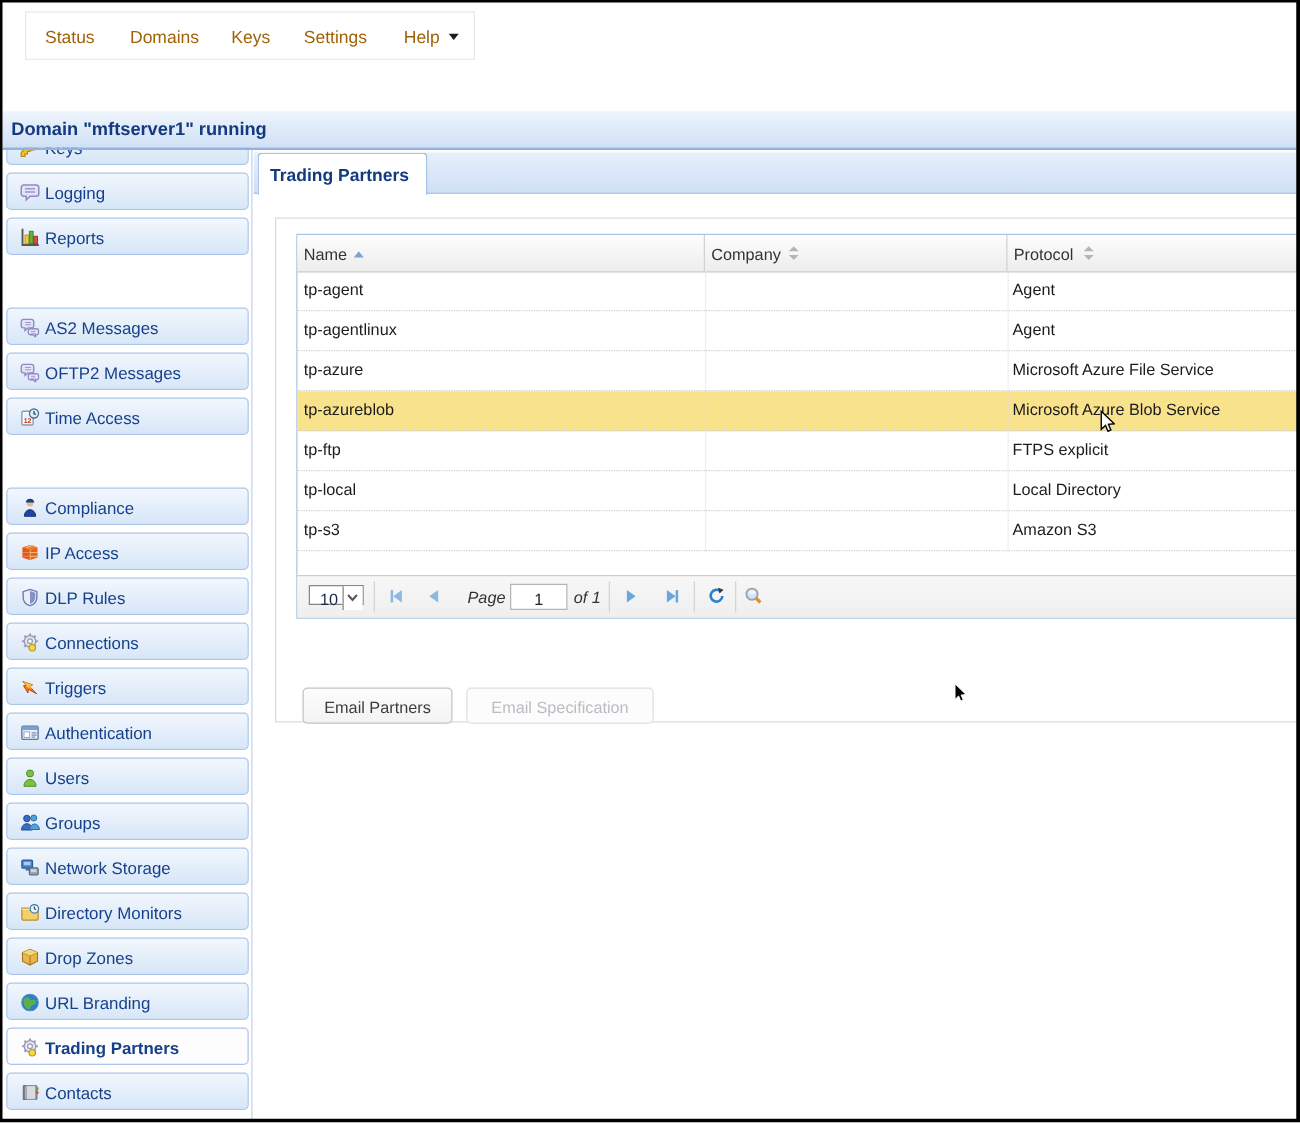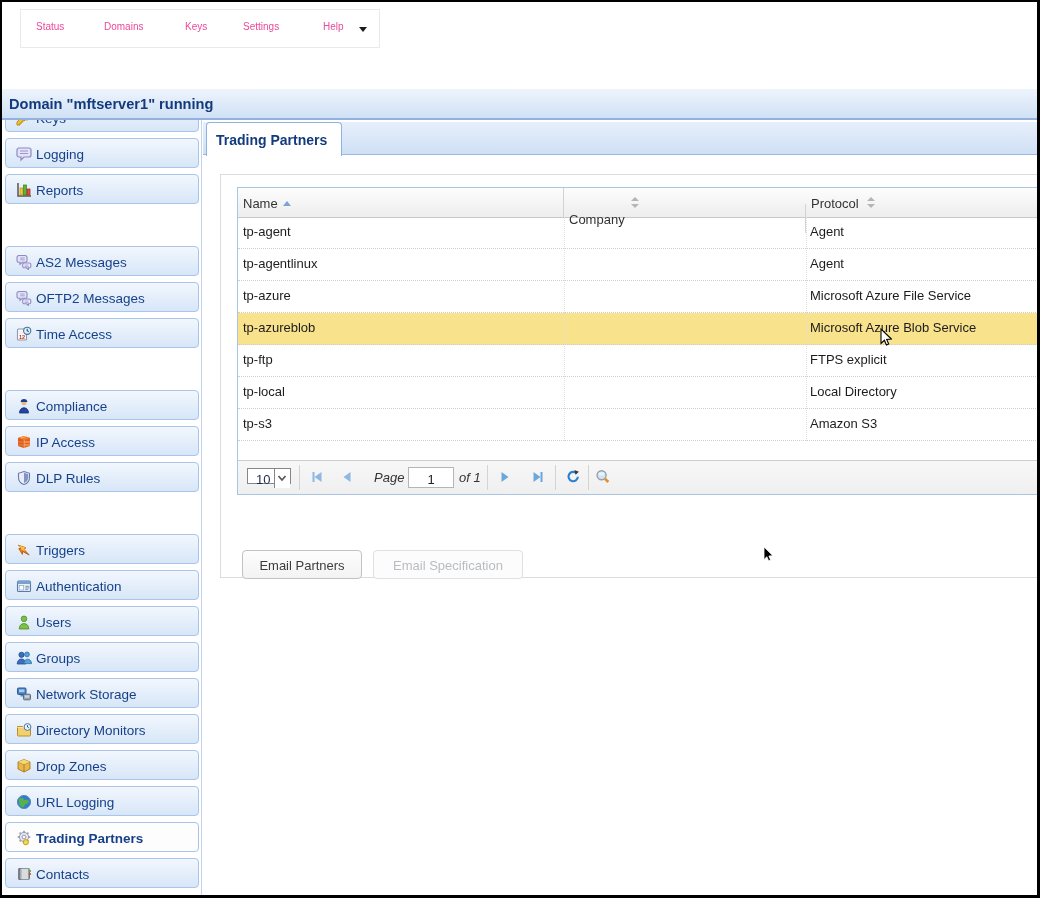--- a/index.html
+++ b/index.html
@@ -2,21 +2,21 @@
 <html><head>
 <meta charset="utf-8">
 <style>
 * { margin:0; padding:0; box-sizing:border-box; }
 html,body { width:1040px; height:898px; overflow:hidden; }
 body { font-family:"Liberation Sans",sans-serif; background:#fff; position:relative; }
 .frame { position:absolute; left:0; top:0; width:1040px; height:898px; border:2px solid #000; border-right-width:3px; border-bottom-width:3px; z-index:50; pointer-events:none; }
 
 
 #topnav { position:absolute; left:20px; top:9px; width:360px; height:39px; background:#fff; border:1px solid #e9e9e9; z-index:5; }
-#topnav span { position:absolute; top:11px; font-size:10px; color:#ec4899; }
+#topnav span { position:absolute; top:11px; font-size:14px; color:#a16207; }
 
 
 #band { position:absolute; left:2px; top:89px; width:1035px; height:31px; background:linear-gradient(#eef4fc,#d0e1f6); border-bottom:2px solid #94b2dd; z-index:20; }
 #band b { position:absolute; left:7px; top:7px; font-size:14.6px; color:#123a7d; }
 
 
 #sidebar { position:absolute; left:2px; top:120px; width:200px; height:775px; background:#fff; border-right:1px solid #c5d4ec; z-index:10; }
 .sbtn { position:absolute; left:3px; width:194px; height:30px; border:1px solid #a9c5ea; border-radius:4px; background:linear-gradient(#f2f7fd,#d7e6f8); }
 .sbtn .ic { position:absolute; left:10px; top:7px; width:16px; height:16px; }
 .sbtn .tx { position:absolute; left:30px; top:8px; font-size:13.5px; color:#16418a; white-space:nowrap; }
@@ -134,104 +134,122 @@
       </svg>
       <span class="tx">Compliance</span>
     </div>
     <div class="sbtn" style="top:342px">
       <svg class="ic" viewBox="0 0 16 16">
         <path d="M8 1.5l5.5 1.8v4.2c0 3.6-2.4 6.1-5.5 7-3.1-.9-5.5-3.4-5.5-7V3.3z" fill="#e9edf8" stroke="#6a7ab0" stroke-width="1.1"></path>
         <path d="M8 2.8l4.2 1.4v3.3c0 2.7-1.8 4.7-4.2 5.5z" fill="#8292c4"></path>
       </svg>
       <span class="tx">DLP Rules</span>
     </div>
-    <div class="sbtn" style="top:414px">
-      <svg class="ic" viewBox="0 0 16 16">
-        <path d="M2.2 3.2L10 5.8 7.6 7l5.6 6-6.6-3.6-.2 3L2.8 6.6 5 6.2z" fill="#ef8018" stroke="#b84a08" stroke-width=".8"></path>
-        <path d="M2.2 3.2L10 5.8 7.6 7l2 2.2-4.4-1.8L5 6.2z" fill="#fbc23c"></path>
-      </svg>
-      <span class="tx">Triggers</span>
-    </div>
-    <div class="sbtn" style="top:450px">
-      <svg class="ic" viewBox="0 0 16 16">
-        <rect x="1.5" y="3" width="13" height="10.5" rx="1" fill="#e9f0fa" stroke="#5a7aaa" stroke-width="1.1"></rect>
-        <rect x="1.5" y="3" width="13" height="3" fill="#7aa0d0"></rect>
-        <rect x="3.2" y="7.5" width="4.5" height="4.5" fill="#fff" stroke="#8aa0c0" stroke-width=".7"></rect>
-        <path d="M9.3 8.3h4M9.3 10h4M9.3 11.7h2.8" stroke="#7890b0" stroke-width="1"></path>
-      </svg>
-      <span class="tx">Authentication</span>
-    </div>
-    <div class="sbtn" style="top:486px">
-      <svg class="ic" viewBox="0 0 16 16">
-        <circle cx="8" cy="4.8" r="2.8" fill="#7cc144" stroke="#4e8c22" stroke-width=".8"></circle>
-        <path d="M3.2 15c0-3.4 2.1-5.4 4.8-5.4s4.8 2 4.8 5.4z" fill="#7cc144" stroke="#4e8c22" stroke-width=".8"></path>
-      </svg>
-      <span class="tx">Users</span>
-    </div>
-    <div class="sbtn" style="top:522px">
-      <svg class="ic" viewBox="0 0 16 16">
-        <circle cx="5.5" cy="4.8" r="2.6" fill="#3a6fc0" stroke="#1d4a90" stroke-width=".8"></circle>
-        <path d="M1.2 14c0-3.1 1.9-5 4.3-5s4.3 1.9 4.3 5z" fill="#3a6fc0" stroke="#1d4a90" stroke-width=".8"></path>
-        <circle cx="11" cy="4.4" r="2.4" fill="#58a0d8" stroke="#2a70a8" stroke-width=".8"></circle>
-        <path d="M7.8 13.6c.3-2.8 1.8-4.4 3.9-4.4 2.2 0 3.6 1.7 3.9 4.4z" fill="#58a0d8" stroke="#2a70a8" stroke-width=".8"></path>
-      </svg>
-      <span class="tx">Groups</span>
-    </div>
-    <div class="sbtn" style="top:558px">
-      <svg class="ic" viewBox="0 0 16 16">
-        <rect x="1.5" y="2" width="8.5" height="6.5" rx="1" fill="#4a80c4" stroke="#2a5a9a" stroke-width="1"></rect>
-        <rect x="3" y="3.4" width="5.5" height="2.8" fill="#a8ccf0"></rect>
-        <path d="M4.5 9.8h3.5" stroke="#3a6aaa" stroke-width="1.2"></path>
-        <rect x="7.5" y="8.2" width="7" height="5.6" rx="1" fill="#9aa6b4" stroke="#5a6a7a" stroke-width="1"></rect>
-        <rect x="8.8" y="9.4" width="4.4" height="2.2" fill="#ccd6e0"></rect>
-      </svg>
-      <span class="tx">Network Storage</span>
-    </div>
-    <div class="sbtn" style="top:594px">
-      <svg class="ic" viewBox="0 0 16 16">
-        <path d="M1.5 4.5h5l1.5 1.5h6.5v7a1 1 0 0 1-1 1h-11a1 1 0 0 1-1-1z" fill="#f3cf6d" stroke="#b8902a" stroke-width="1"></path>
-        <path d="M1.5 5.5h13" stroke="#f9e6a8" stroke-width="1"></path>
-        <circle cx="11.5" cy="5" r="3.4" fill="#e8f2fa" stroke="#4878a8" stroke-width="1"></circle>
-        <path d="M11.5 3.2v1.8l1.3.8" stroke="#2a5880" stroke-width="1" fill="none"></path>
-      </svg>
-      <span class="tx">Directory Monitors</span>
-    </div>
-    <div class="sbtn" style="top:630px">
-      <svg class="ic" viewBox="0 0 16 16">
-        <path d="M8 1.5l6 2.5v7l-6 3-6-3v-7z" fill="#e8b84c" stroke="#a87818" stroke-width=".9"></path>
-        <path d="M2 4l6 2.5L14 4" fill="none" stroke="#a87818" stroke-width=".9"></path>
-        <path d="M8 6.5V14" stroke="#a87818" stroke-width=".9"></path>
-        <path d="M2 4l6-2.5 6 2.5-6 2.5z" fill="#f6d478"></path>
-      </svg>
-      <span class="tx">Drop Zones</span>
-    </div>
-    <div class="sbtn" style="top:666px">
-      <svg class="ic" viewBox="0 0 16 16">
-        <circle cx="8" cy="8" r="6.5" fill="#2f7fd0" stroke="#1a5a9a" stroke-width=".9"></circle>
-        <path d="M3 5c1.5-1 3-1.5 4-1 .8.4.3 1.5 1.5 1.8C10 6.2 11 5.5 12 6c1.2.6 1 2 .2 3-.8 1-2.2.8-3.2 1.8-.8.8-.4 2-1.5 2.4-1.2.4-2.6-.4-3.4-1.6C3 10.4 2.8 8 3 5z" fill="#59b04a"></path>
-        <ellipse cx="8" cy="8" rx="6.5" ry="6.5" fill="none" stroke="#88bce8" stroke-width=".8" opacity=".6"></ellipse>
-      </svg>
-      <span class="tx">URL Logging</span>
-    </div>
-    <div class="sbtn sel" style="top:702px">
+    <div class="sbtn" style="top:378px">
       <svg class="ic" viewBox="0 0 16 16">
         <circle cx="8" cy="7" r="4.6" fill="#e6e6ef" stroke="#9a9ab2" stroke-width="1"></circle>
         <circle cx="8" cy="7" r="1.9" fill="#fafafc" stroke="#9a9ab2" stroke-width="1"></circle>
         <g stroke="#9a9ab2" stroke-width="1.7">
           <line x1="12.6" y1="7" x2="14.3" y2="7"></line>
           <line x1="11.25269119345812" y1="10.252691193458118" x2="12.45477272147525" y2="11.454772721475248"></line>
           <line x1="8" y1="11.6" x2="8" y2="13.3"></line>
           <line x1="4.7473088065418825" y1="10.25269119345812" x2="3.5452272785247514" y2="11.45477272147525"></line>
           <line x1="3.4000000000000004" y1="7.000000000000001" x2="1.7000000000000002" y2="7.000000000000001"></line>
           <line x1="4.747308806541881" y1="3.747308806541882" x2="3.5452272785247496" y2="2.5452272785247514"></line>
           <line x1="7.999999999999999" y1="2.4000000000000004" x2="7.999999999999999" y2="0.7000000000000002"></line>
           <line x1="11.252691193458118" y1="3.7473088065418807" x2="12.454772721475248" y2="2.5452272785247496"></line>
         </g>
         <circle cx="9.8" cy="12.2" r="2.6" fill="#f5d84a" stroke="#b89a10" stroke-width=".9"></circle>
       </svg>
+      <span class="tx">Connections</span>
+    </div>
+    <div class="sbtn" style="top:414px">
+      <svg class="ic" viewBox="0 0 16 16">
+        <path d="M2.2 3.2L10 5.8 7.6 7l5.6 6-6.6-3.6-.2 3L2.8 6.6 5 6.2z" fill="#ef8018" stroke="#b84a08" stroke-width=".8"></path>
+        <path d="M2.2 3.2L10 5.8 7.6 7l2 2.2-4.4-1.8L5 6.2z" fill="#fbc23c"></path>
+      </svg>
+      <span class="tx">Triggers</span>
+    </div>
+    <div class="sbtn" style="top:450px">
+      <svg class="ic" viewBox="0 0 16 16">
+        <rect x="1.5" y="3" width="13" height="10.5" rx="1" fill="#e9f0fa" stroke="#5a7aaa" stroke-width="1.1"></rect>
+        <rect x="1.5" y="3" width="13" height="3" fill="#7aa0d0"></rect>
+        <rect x="3.2" y="7.5" width="4.5" height="4.5" fill="#fff" stroke="#8aa0c0" stroke-width=".7"></rect>
+        <path d="M9.3 8.3h4M9.3 10h4M9.3 11.7h2.8" stroke="#7890b0" stroke-width="1"></path>
+      </svg>
+      <span class="tx">Authentication</span>
+    </div>
+    <div class="sbtn" style="top:486px">
+      <svg class="ic" viewBox="0 0 16 16">
+        <circle cx="8" cy="4.8" r="2.8" fill="#7cc144" stroke="#4e8c22" stroke-width=".8"></circle>
+        <path d="M3.2 15c0-3.4 2.1-5.4 4.8-5.4s4.8 2 4.8 5.4z" fill="#7cc144" stroke="#4e8c22" stroke-width=".8"></path>
+      </svg>
+      <span class="tx">Users</span>
+    </div>
+    <div class="sbtn" style="top:522px">
+      <svg class="ic" viewBox="0 0 16 16">
+        <circle cx="5.5" cy="4.8" r="2.6" fill="#3a6fc0" stroke="#1d4a90" stroke-width=".8"></circle>
+        <path d="M1.2 14c0-3.1 1.9-5 4.3-5s4.3 1.9 4.3 5z" fill="#3a6fc0" stroke="#1d4a90" stroke-width=".8"></path>
+        <circle cx="11" cy="4.4" r="2.4" fill="#58a0d8" stroke="#2a70a8" stroke-width=".8"></circle>
+        <path d="M7.8 13.6c.3-2.8 1.8-4.4 3.9-4.4 2.2 0 3.6 1.7 3.9 4.4z" fill="#58a0d8" stroke="#2a70a8" stroke-width=".8"></path>
+      </svg>
+      <span class="tx">Groups</span>
+    </div>
+    <div class="sbtn" style="top:558px">
+      <svg class="ic" viewBox="0 0 16 16">
+        <rect x="1.5" y="2" width="8.5" height="6.5" rx="1" fill="#4a80c4" stroke="#2a5a9a" stroke-width="1"></rect>
+        <rect x="3" y="3.4" width="5.5" height="2.8" fill="#a8ccf0"></rect>
+        <path d="M4.5 9.8h3.5" stroke="#3a6aaa" stroke-width="1.2"></path>
+        <rect x="7.5" y="8.2" width="7" height="5.6" rx="1" fill="#9aa6b4" stroke="#5a6a7a" stroke-width="1"></rect>
+        <rect x="8.8" y="9.4" width="4.4" height="2.2" fill="#ccd6e0"></rect>
+      </svg>
+      <span class="tx">Network Storage</span>
+    </div>
+    <div class="sbtn" style="top:594px">
+      <svg class="ic" viewBox="0 0 16 16">
+        <path d="M1.5 4.5h5l1.5 1.5h6.5v7a1 1 0 0 1-1 1h-11a1 1 0 0 1-1-1z" fill="#f3cf6d" stroke="#b8902a" stroke-width="1"></path>
+        <path d="M1.5 5.5h13" stroke="#f9e6a8" stroke-width="1"></path>
+        <circle cx="11.5" cy="5" r="3.4" fill="#e8f2fa" stroke="#4878a8" stroke-width="1"></circle>
+        <path d="M11.5 3.2v1.8l1.3.8" stroke="#2a5880" stroke-width="1" fill="none"></path>
+      </svg>
+      <span class="tx">Directory Monitors</span>
+    </div>
+    <div class="sbtn" style="top:630px">
+      <svg class="ic" viewBox="0 0 16 16">
+        <path d="M8 1.5l6 2.5v7l-6 3-6-3v-7z" fill="#e8b84c" stroke="#a87818" stroke-width=".9"></path>
+        <path d="M2 4l6 2.5L14 4" fill="none" stroke="#a87818" stroke-width=".9"></path>
+        <path d="M8 6.5V14" stroke="#a87818" stroke-width=".9"></path>
+        <path d="M2 4l6-2.5 6 2.5-6 2.5z" fill="#f6d478"></path>
+      </svg>
+      <span class="tx">Drop Zones</span>
+    </div>
+    <div class="sbtn" style="top:666px">
+      <svg class="ic" viewBox="0 0 16 16">
+        <circle cx="8" cy="8" r="6.5" fill="#2f7fd0" stroke="#1a5a9a" stroke-width=".9"></circle>
+        <path d="M3 5c1.5-1 3-1.5 4-1 .8.4.3 1.5 1.5 1.8C10 6.2 11 5.5 12 6c1.2.6 1 2 .2 3-.8 1-2.2.8-3.2 1.8-.8.8-.4 2-1.5 2.4-1.2.4-2.6-.4-3.4-1.6C3 10.4 2.8 8 3 5z" fill="#59b04a"></path>
+        <ellipse cx="8" cy="8" rx="6.5" ry="6.5" fill="none" stroke="#88bce8" stroke-width=".8" opacity=".6"></ellipse>
+      </svg>
+      <span class="tx">URL Branding</span>
+    </div>
+    <div class="sbtn sel" style="top:702px">
+      <svg class="ic" viewBox="0 0 16 16">
+        <circle cx="8" cy="7" r="4.6" fill="#e6e6ef" stroke="#9a9ab2" stroke-width="1"></circle>
+        <circle cx="8" cy="7" r="1.9" fill="#fafafc" stroke="#9a9ab2" stroke-width="1"></circle>
+        <g stroke="#9a9ab2" stroke-width="1.7">
+          <line x1="12.6" y1="7" x2="14.3" y2="7"></line>
+          <line x1="11.25269119345812" y1="10.252691193458118" x2="12.45477272147525" y2="11.454772721475248"></line>
+          <line x1="8" y1="11.6" x2="8" y2="13.3"></line>
+          <line x1="4.7473088065418825" y1="10.25269119345812" x2="3.5452272785247514" y2="11.45477272147525"></line>
+          <line x1="3.4000000000000004" y1="7.000000000000001" x2="1.7000000000000002" y2="7.000000000000001"></line>
+          <line x1="4.747308806541881" y1="3.747308806541882" x2="3.5452272785247496" y2="2.5452272785247514"></line>
+          <line x1="7.999999999999999" y1="2.4000000000000004" x2="7.999999999999999" y2="0.7000000000000002"></line>
+          <line x1="11.252691193458118" y1="3.7473088065418807" x2="12.454772721475248" y2="2.5452272785247496"></line>
+        </g>
+        <circle cx="9.8" cy="12.2" r="2.6" fill="#f5d84a" stroke="#b89a10" stroke-width=".9"></circle>
+      </svg>
       <span class="tx">Trading Partners</span>
     </div>
     <div class="sbtn" style="top:738px">
       <svg class="ic" viewBox="0 0 16 16">
         <path d="M3 2.5h9.5a1 1 0 0 1 1 1v9a1 1 0 0 1-1 1H3z" fill="#b9bdc4" stroke="#70757d" stroke-width="1"></path>
         <path d="M3 2.5v11" stroke="#70757d" stroke-width="1.6"></path>
         <path d="M5 2.5h7.5v11H5z" fill="#d8dbe0" stroke="#8a8f96" stroke-width=".7"></path>
         <rect x="12.8" y="4" width="2" height="2" fill="#58a838"></rect>
         <rect x="12.8" y="7" width="2" height="2" fill="#d84830"></rect>
       </svg>
@@ -248,21 +266,21 @@
     <b>Trading Partners</b>
   </div>
 
 <div id="panel"></div>
 
 <div id="grid">
   <div id="ghead">
     <div class="hcell" style="left:0;width:326px;">
         <span>Name</span>
       </div>
-    <div class="hcell" style="left:326px;width:242px;margin-top:16px;">
+    <div class="hcell" style="left:326px;width:242px;">
         <span>Company</span>
       </div>
     <div class="hcell" style="left:568px;width:242px;border-right:none;">
         <span>Protocol</span>
       </div>
     <div style="position:absolute; left:45px; top:13px; width:0; height:0; border-left:4.5px solid transparent; border-right:4.5px solid transparent; border-bottom:5px solid #7ba3d6;"></div>
     <div style="position:absolute; left:393px; top:9px; width:0; height:0; border-left:4px solid transparent; border-right:4px solid transparent; border-bottom:4px solid #b5b5b5;"></div>
     <div style="position:absolute; left:393px; top:16px; width:0; height:0; border-left:4px solid transparent; border-right:4px solid transparent; border-top:4px solid #b5b5b5;"></div>
     <div style="position:absolute; left:629px; top:9px; width:0; height:0; border-left:4px solid transparent; border-right:4px solid transparent; border-bottom:4px solid #b5b5b5;"></div>
     <div style="position:absolute; left:629px; top:16px; width:0; height:0; border-left:4px solid transparent; border-right:4px solid transparent; border-top:4px solid #b5b5b5;"></div>

